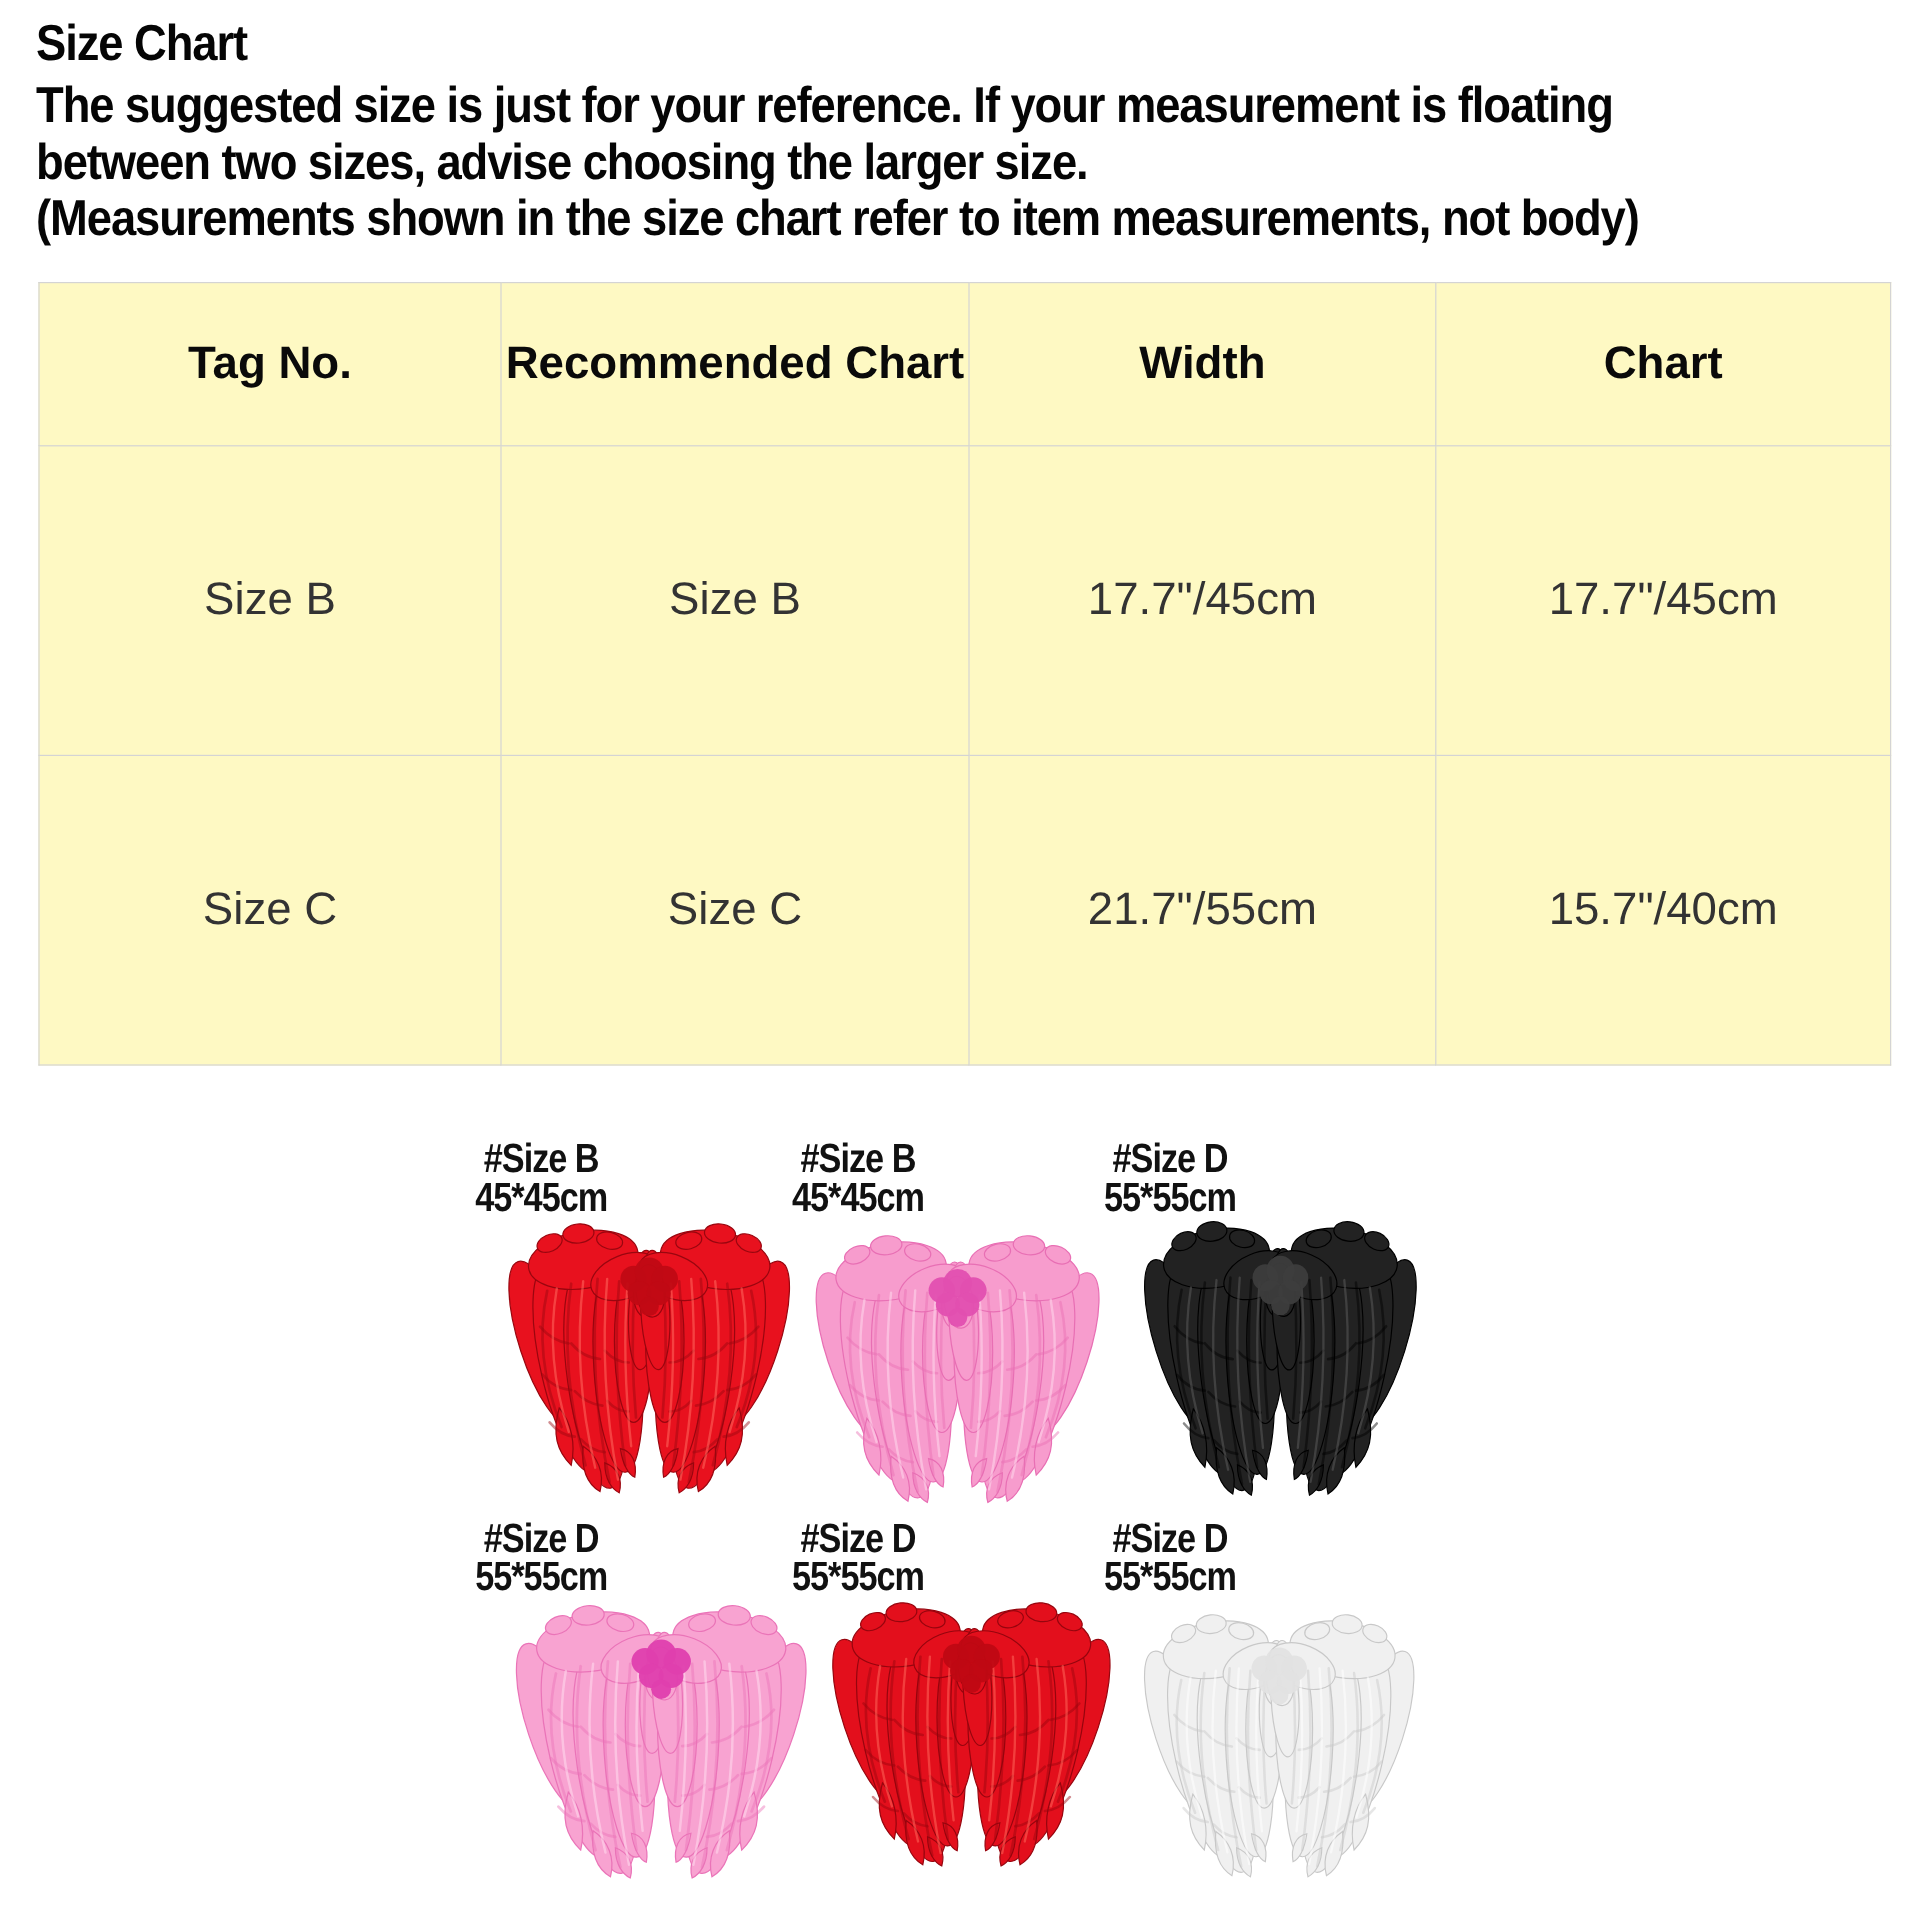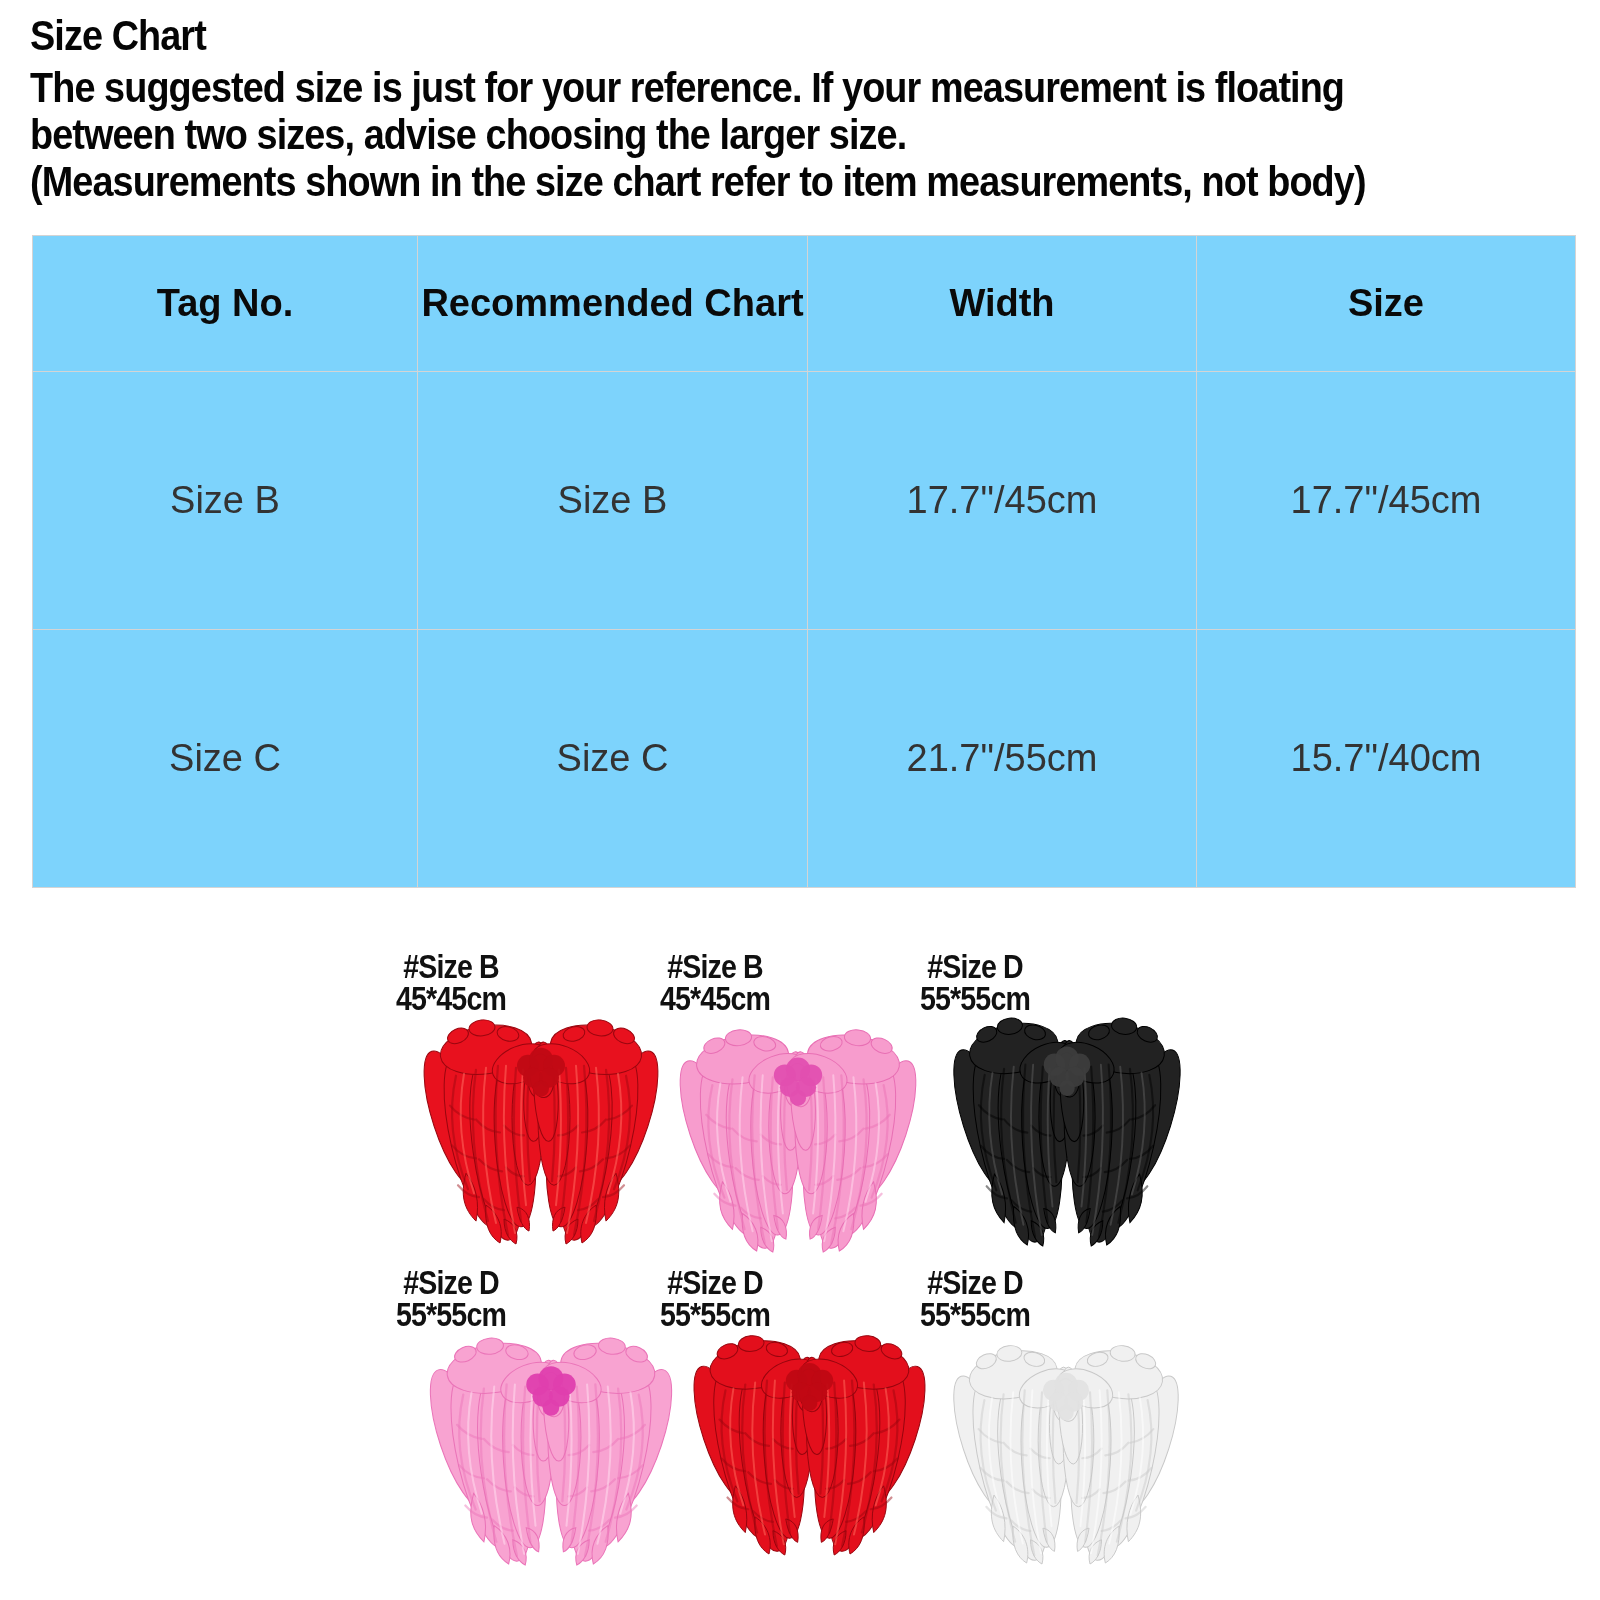--- a/index.html
+++ b/index.html
@@ -7,21 +7,21 @@
        font-family:"Liberation Sans", sans-serif;color:#000;}
 
   
   .hdr{position:absolute;left:30px;top:12px;}
   .hline{font-size:42px;font-weight:700;letter-spacing:-1px;line-height:47px;
          transform:scaleX(.90);transform-origin:left center;white-space:nowrap;color:#050505;}
   .hline.title{margin-bottom:5px;}
 
   
   .size-table{position:absolute;left:32px;top:235px;width:1543px;height:653px;
-              border-collapse:collapse;table-layout:fixed;background:#7dd3fc;}
+              border-collapse:collapse;table-layout:fixed;background:#fef9c3;}
   .size-table td,.size-table th{border:1px solid #d4d4d4;text-align:center;vertical-align:middle;
               font-size:38px;padding:0;}
   .size-table th{font-weight:700;color:#0a0a0a;height:135px;}
   .size-table td{font-weight:400;color:#333;height:129px;}
   col.c1{width:385px;} col.c2{width:390px;} col.c3{width:389px;} col.c4{width:379px;}
 
   
   .wingfig{position:absolute;margin:0;padding:0;}
   .wlabel{position:absolute;width:260px;text-align:center;font-weight:700;
           font-size:34px;line-height:32px;letter-spacing:-1px;color:#111;
@@ -105,21 +105,21 @@
       <col class="c1">
       <col class="c2">
       <col class="c3">
       <col class="c4">
     </colgroup>
   <thead>
     <tr>
       <th>Tag No.</th>
       <th>Recommended Chart</th>
       <th>Width</th>
-      <th>Size</th>
+      <th>Chart</th>
     </tr>
   </thead>
   <tbody>
     <tr>
       <td>Size B</td>
       <td>Size B</td>
       <td>17.7"/45cm</td>
       <td>17.7"/45cm</td>
     </tr>
     <tr>

